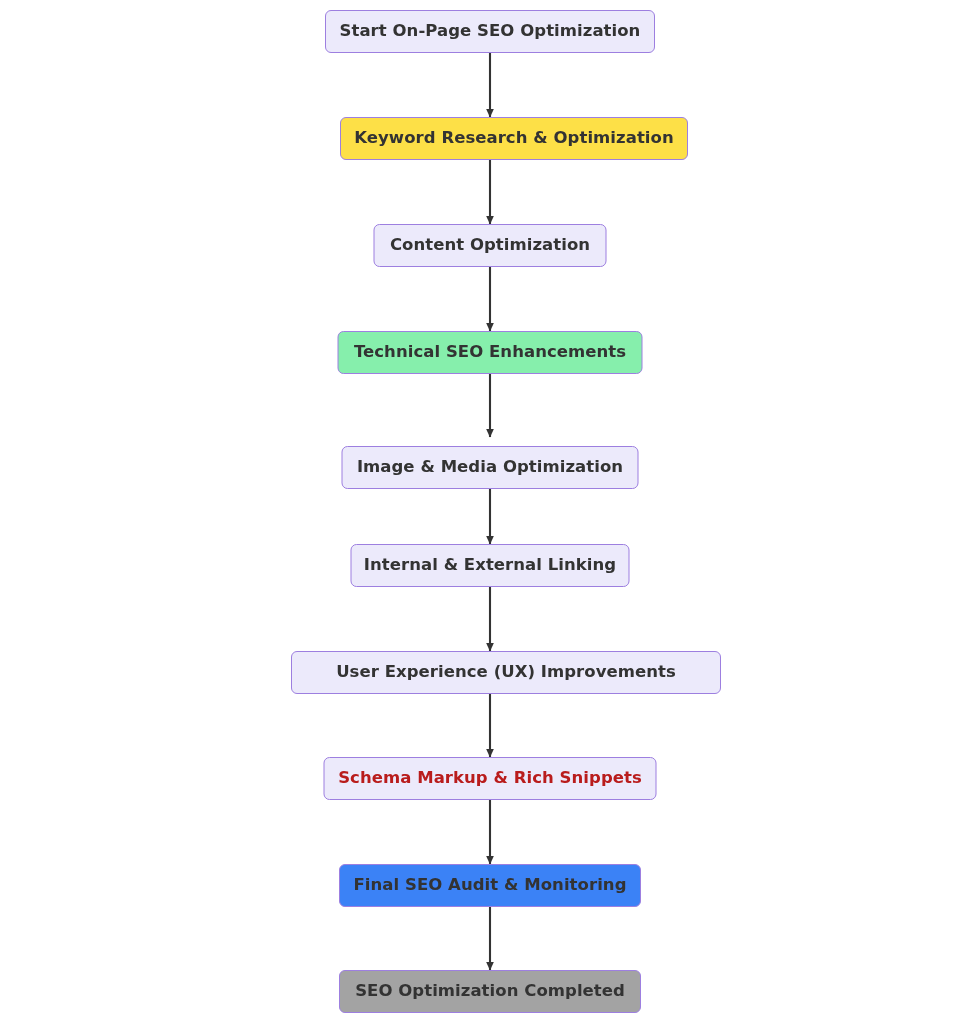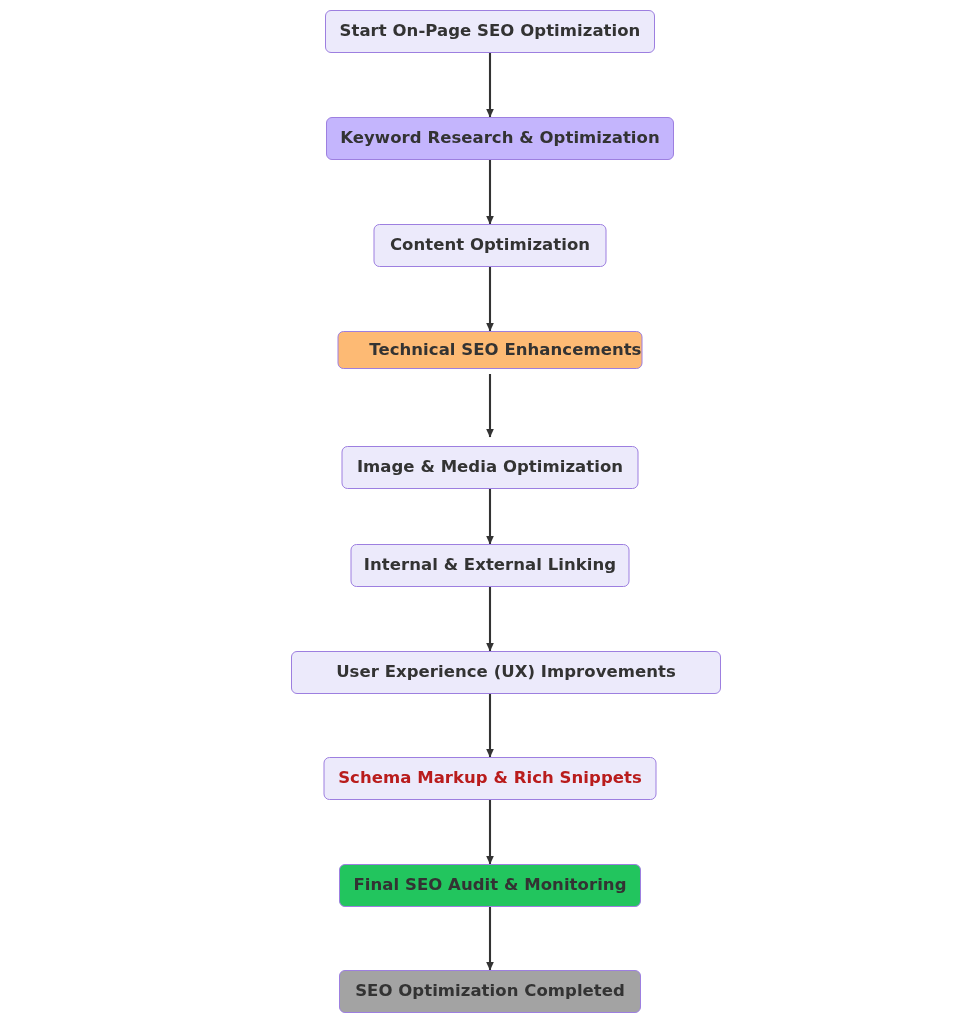--- a/index.html
+++ b/index.html
@@ -76,42 +76,42 @@
         <line x1="490" y1="694" x2="490" y2="757"></line>
         <line x1="490" y1="800" x2="490" y2="864"></line>
         <line x1="490" y1="907" x2="490" y2="970"></line>
       </g>
   </svg>
 
   <div id="node-group">
       <div class="node" style="left: 490px; top: 10px; width: 330px; height: 43px; background: rgb(236, 234, 251); border-color: rgb(157, 127, 224);">
         <span class="node-label" style="color: rgb(51, 51, 51);">Start On-Page SEO Optimization</span>
       </div>
-      <div class="node" style="left: 500px; top: 117px; width: 348px; height: 43px; background: #c4b5fd; border-color: rgb(157, 127, 224);">
+      <div class="node" style="left: 514px; top: 117px; width: 348px; height: 43px; background: #fde047; border-color: rgb(157, 127, 224);">
         <span class="node-label" style="color: rgb(51, 51, 51);">Keyword Research &amp; Optimization</span>
       </div>
       <div class="node" style="left: 490px; top: 224px; width: 233px; height: 43px; background: rgb(236, 234, 251); border-color: rgb(157, 127, 224);">
         <span class="node-label" style="color: rgb(51, 51, 51);">Content Optimization</span>
       </div>
-      <div class="node" style="left: 490px; top: 331px; width: 305px; height: 38px; background: #fdba74; border-color: rgb(157, 127, 224); justify-content: flex-end;">
+      <div class="node" style="left: 490px; top: 331px; width: 305px; height: 43px; background: #86efac; border-color: rgb(157, 127, 224);">
         <span class="node-label" style="color: rgb(51, 51, 51);">Technical SEO Enhancements</span>
       </div>
       <div class="node" style="left: 490px; top: 446px; width: 297px; height: 43px; background: rgb(236, 234, 251); border-color: rgb(157, 127, 224);">
         <span class="node-label" style="color: rgb(51, 51, 51);">Image &amp; Media Optimization</span>
       </div>
       <div class="node" style="left: 490px; top: 544px; width: 279px; height: 43px; background: rgb(236, 234, 251); border-color: rgb(157, 127, 224);">
         <span class="node-label" style="color: rgb(51, 51, 51);">Internal &amp; External Linking</span>
       </div>
       <div class="node" style="left: 490px; top: 651px; width: 430px; height: 43px; background: rgb(236, 234, 251); border-color: rgb(157, 127, 224); margin-left: 16px;">
         <span class="node-label" style="color: rgb(51, 51, 51);">User Experience (UX) Improvements</span>
       </div>
       <div class="node" style="left: 490px; top: 757px; width: 333px; height: 43px; background: rgb(236, 234, 251); border-color: rgb(157, 127, 224);">
         <span class="node-label" style="color: #b91c1c;">Schema Markup &amp; Rich Snippets</span>
       </div>
-      <div class="node" style="left: 490px; top: 864px; width: 302px; height: 43px; background: #22c55e; border-color: rgb(157, 127, 224);">
+      <div class="node" style="left: 490px; top: 864px; width: 302px; height: 43px; background: #3b82f6; border-color: rgb(157, 127, 224);">
         <span class="node-label" style="color: rgb(51, 51, 51);">Final SEO Audit &amp; Monitoring</span>
       </div>
       <div class="node" style="left: 490px; top: 970px; width: 302px; height: 43px; background: #a3a3a3; border-color: rgb(157, 127, 224);">
         <span class="node-label" style="color: rgb(51, 51, 51);">SEO Optimization Completed</span>
       </div>
     </div>
 
 </div>
 
 </body></html>

